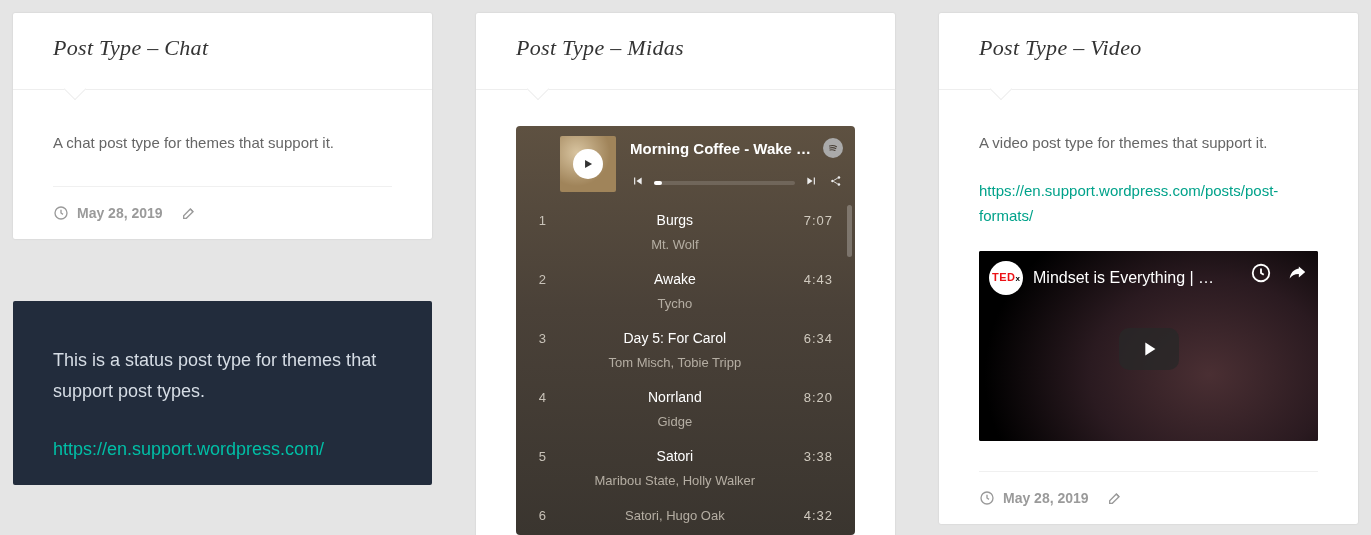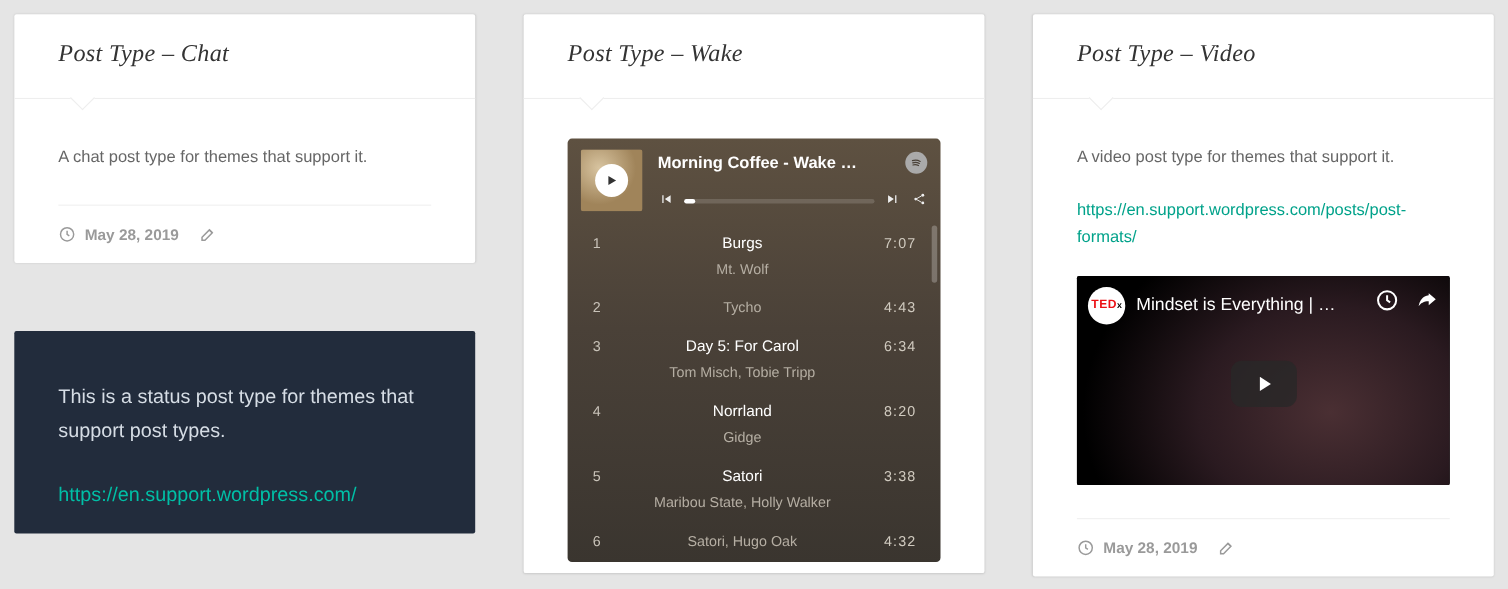--- a/index.html
+++ b/index.html
@@ -68,21 +68,21 @@
   
   .spotify {
     background: linear-gradient(#5e5141, #4a4138 45%, #3a352f);
     border-radius:4px;
     overflow:hidden;
     color:#ddd;
     font-size:14px;
     position:relative;
   }
   .sp-top {
-    display:flex; align-items:flex-start; padding:10px 12px 4px 12px; gap:14px;
+    display:flex; align-items:flex-start; padding:10px 12px 4px 12px; gap:14px;margin-left:32px;
   }
   .sp-cover {
     width:56px; height:56px; background:#b59b73;
     border-radius:2px; position:relative; display:flex; align-items:center; justify-content:center;
     background-image: radial-gradient(circle at 30% 30%, #d8c4a0 0, #a0845a 60%);
   }
   .sp-play {
     width:30px;height:30px;border-radius:50%;background:#fff;display:flex;align-items:center;justify-content:center;
   }
   .sp-play svg{fill:#333;}
@@ -172,21 +172,21 @@
       <p style="margin-top:26px;">
         <a class="link">https://en.support.wordpress.com/</a>
       </p>
     </div>
 
   </div>
 
   <div class="col">
     <div class="card">
       <div class="card-header">
-        <h2 class="card-title">Post Type – Wake</h2>
+        <h2 class="card-title">Post Type – Midas</h2>
         <div class="speech-notch"></div>
       </div>
       <div class="card-body" style="padding:36px 40px 10px 40px;">
 
         <div class="spotify">
           <div class="sp-top">
             <div class="sp-cover">
               <div class="sp-play">
                 <svg viewBox="0 0 24 24" width="14" height="14">
                     <path d="M7 5v14l12-7z"></path>
@@ -225,20 +225,21 @@
               <div class="sp-idx">1</div>
               <div class="sp-tinfo">
                   <div class="sp-tname">Burgs</div>
                   <div class="sp-tartist">Mt. Wolf</div>
                 </div>
               <div class="sp-dur">7:07</div>
             </div>
             <div class="sp-row">
               <div class="sp-idx">2</div>
               <div class="sp-tinfo">
+                  <div class="sp-tname">Awake</div>
                   <div class="sp-tartist">Tycho</div>
                 </div>
               <div class="sp-dur">4:43</div>
             </div>
             <div class="sp-row">
               <div class="sp-idx">3</div>
               <div class="sp-tinfo">
                   <div class="sp-tname">Day 5: For Carol</div>
                   <div class="sp-tartist">Tom Misch, Tobie Tripp</div>
                 </div>

